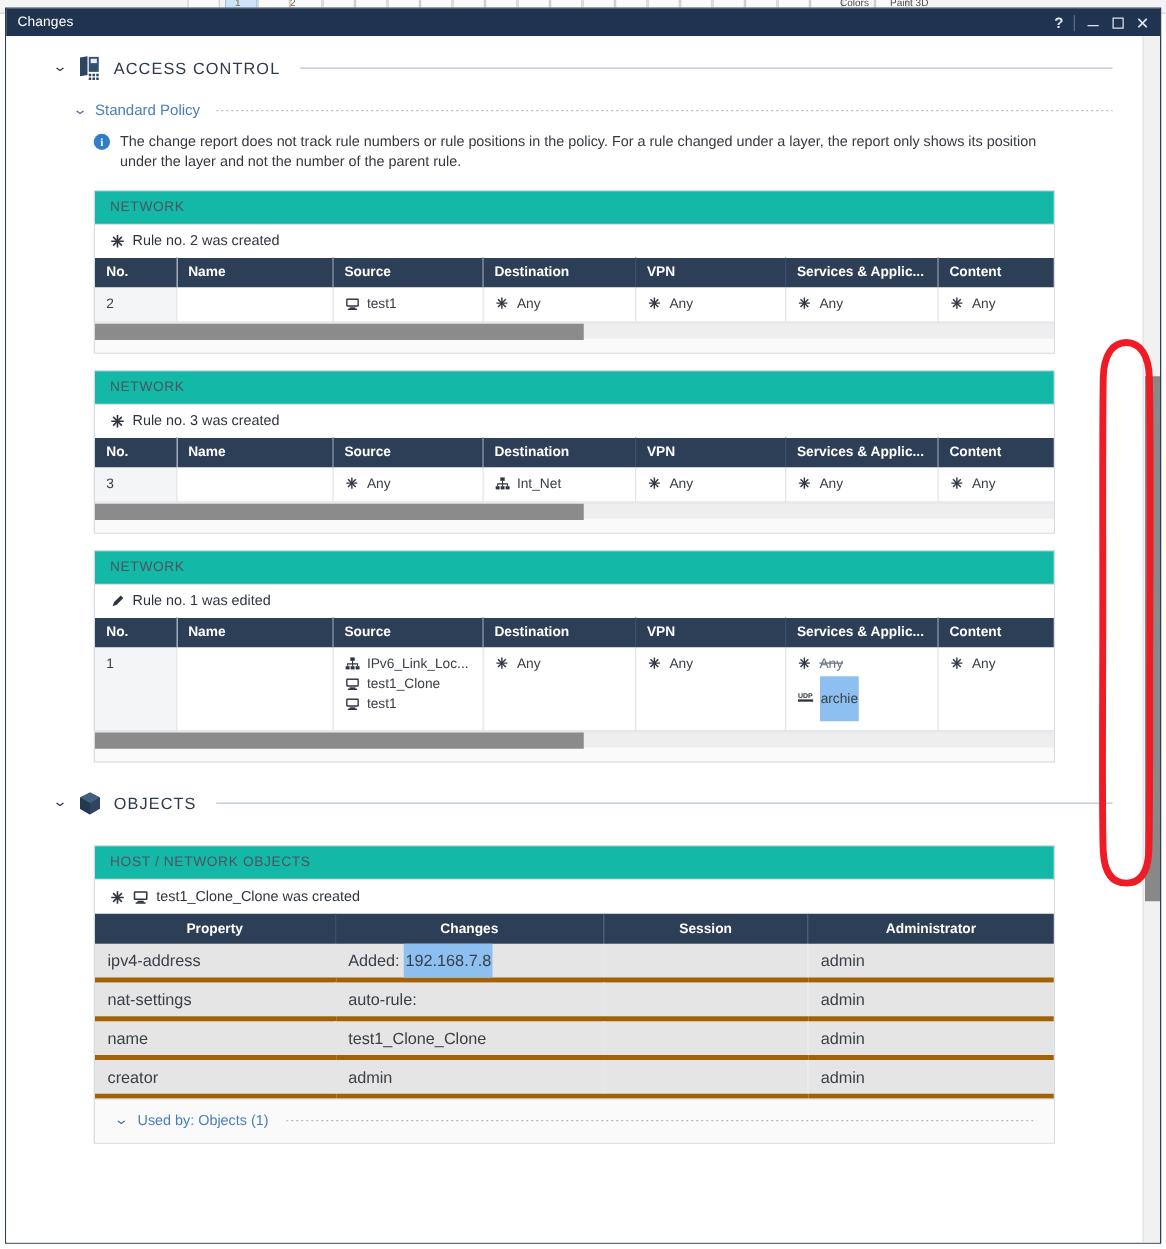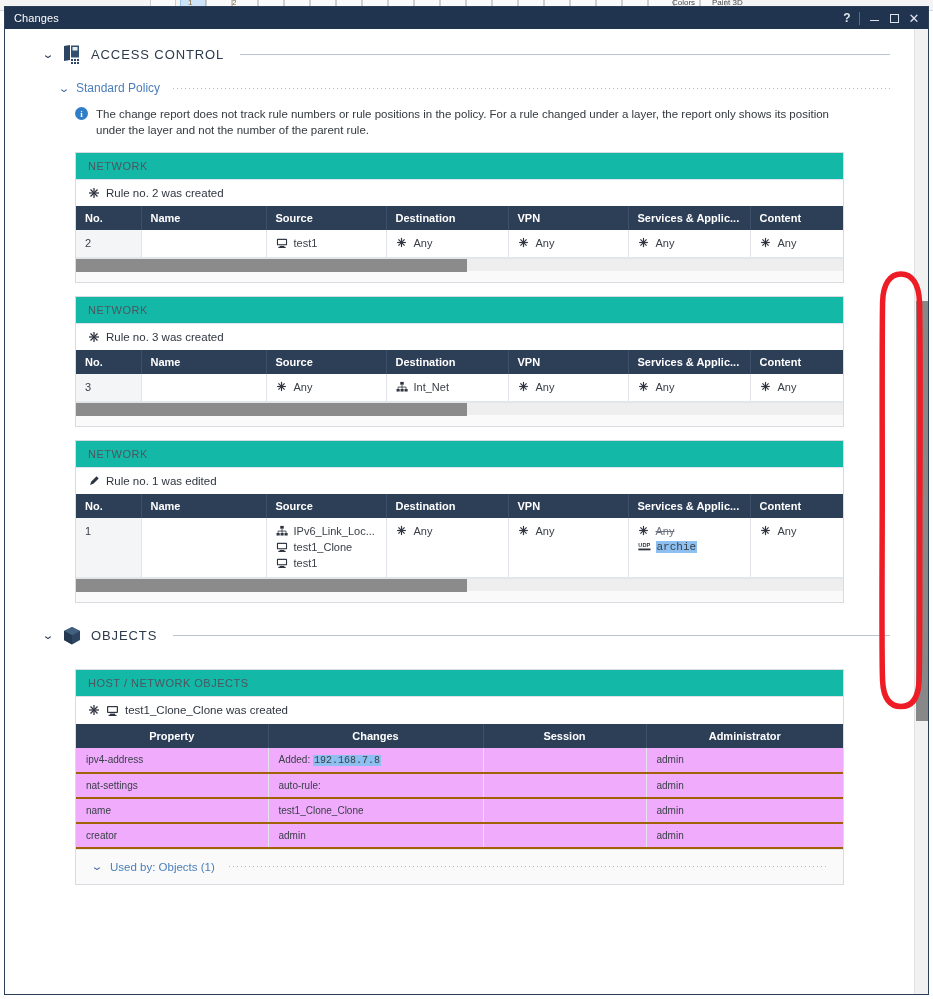--- a/index.html
+++ b/index.html
@@ -137,21 +137,21 @@
     margin: 13px 70px 0 70px;
     border: 1px solid #d8dce1;
     background: #fafafa;
   }
   .card-head {
     background: #14b8a6; border-bottom: 1px solid #dfe3e7;
     padding: 7px 12px; font-size: 11px; color: #4d5560; letter-spacing: .5px;
   }
   .card-sub {
     background: #ffffff; padding: 7px 12px;
-    display: flex; align-items: center; gap: 6px;
+    display: flex; align-items: flex-end; gap: 6px;
     font-size: 11.5px; color: #2f3540;
   }
   .op-ico { flex: 0 0 12px; width: 12px; height: 12px; }
   .inline-ico { flex: 0 0 13px; width: 13px; height: 13px; }
 
   
   .tbl-wrap { background: #f0abfc; }
   table.rtbl {
     width: 100%; border-collapse: collapse; table-layout: fixed;
     background: #ffffff;
@@ -171,21 +171,21 @@
   table.rtbl td.num {
     background: #f4f5f7; color: #3a4048;
   }
   table.rtbl td:last-child { border-right: none; }
   .cellitem {
     display: flex; align-items: center; gap: 5px;
     margin-bottom: 3px; white-space: nowrap;
   }
   .cellitem:last-child { margin-bottom: 0; }
   .strike { text-decoration: line-through; color: #6b7280; }
-  .hl { background: #8dc0f0; padding: 0 1px; font-family: Liberation Mono, monospace; }
+  .hl { background: #8dc0f0; padding: 12px 1px; }
 
   
   .hscroll {
     height: 13px; background: #eeeeee; position: relative;
     border-top: 1px solid #e2e5e9;
   }
   .hthumb {
     position: absolute; left: 0; top: 0; height: 13px;
     background: #8b8b8b;
   }
@@ -196,23 +196,23 @@
     width: 100%; border-collapse: collapse; table-layout: fixed;
   }
   table.otbl thead th {
     background: #2d3e57; color: #ffffff;
     font-size: 11px; font-weight: bold; text-align: center;
     padding: 6px 10px; border-right: 1px solid #3d4f6b;
     white-space: nowrap;
   }
   table.otbl thead th:last-child { border-right: none; }
   table.otbl td {
-    font-size: 10px; color: #3a4048;
+    font-size: 13px; color: #3a4048;
     padding: 6px 10px; border-right: 1px solid #e2e5e9;
-    border-bottom: 2px solid #a16207; background: #f0abfc;
+    border-bottom: 4px solid #a16207; background: #e5e5e5;
     white-space: nowrap; overflow: hidden;
   }
   table.otbl td:last-child { border-right: none; }
 
   .usedby {
     display: flex; align-items: center; gap: 8px;
     padding: 11px 14px 11px 16px; background: #fafafa;
     border-top: 1px solid #e6e9ec;
   }
   .usedby .chev { color: #4a6ea9; }

